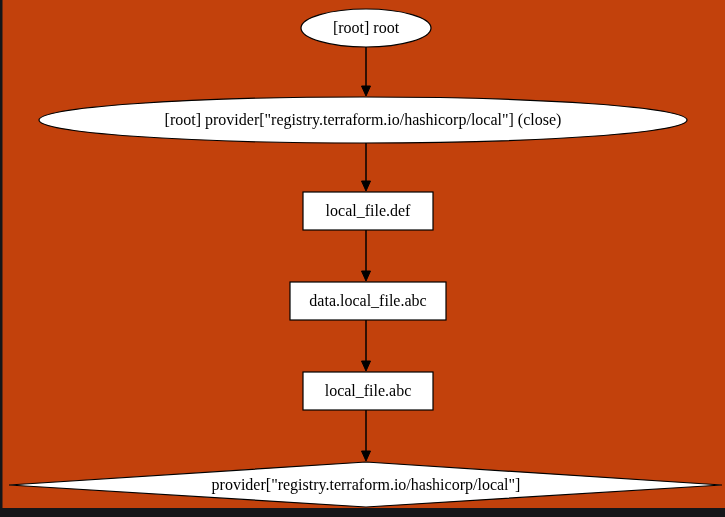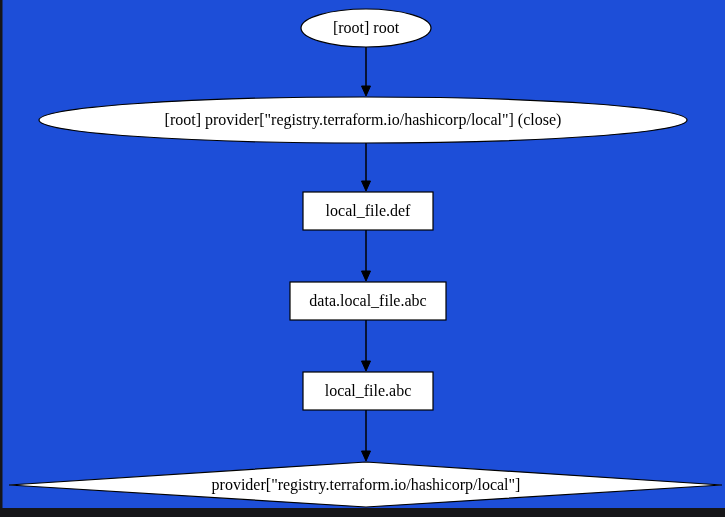--- a/index.html
+++ b/index.html
@@ -7,21 +7,21 @@
     padding: 0;
     background: #ffffff;
     width: 725px;
     height: 517px;
     overflow: hidden;
   }
   .canvas-wrap {
     position: relative;
     width: 725px;
     height: 517px;
-    background: #1d4ed8;
+    background: #c2410c;
   }
   svg text {
     font-family: "Liberation Serif", "DejaVu Serif", serif;
     font-size: 16px;
     fill: #000000;
   }
   .node-shape {
     fill: #ffffff;
     stroke: #000000;
     stroke-width: 1.2;

